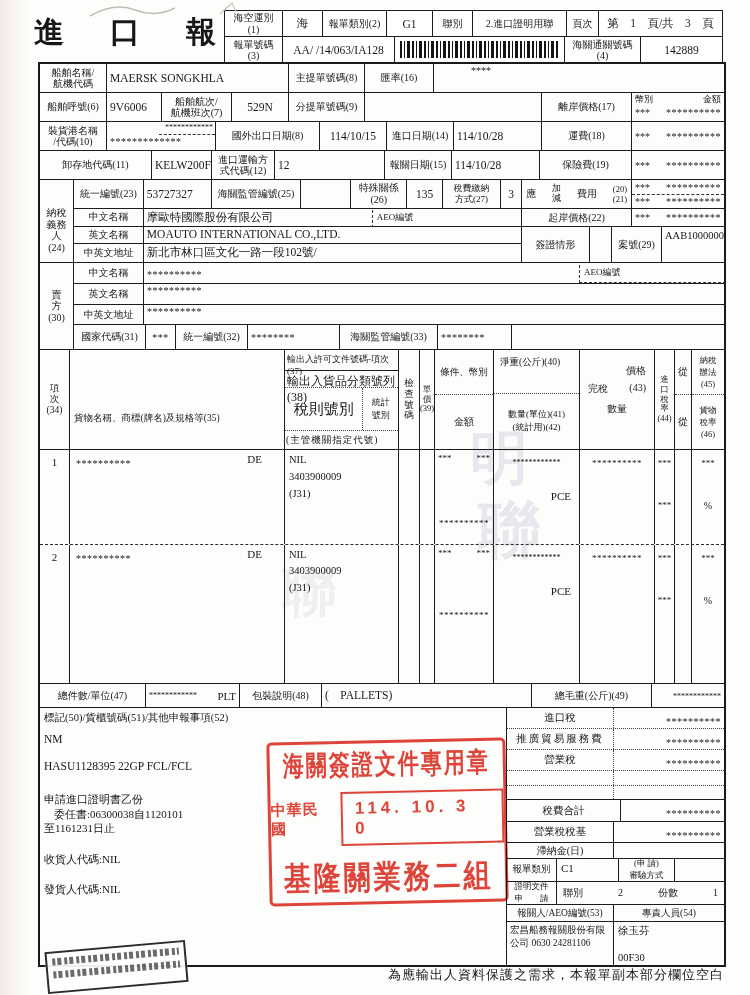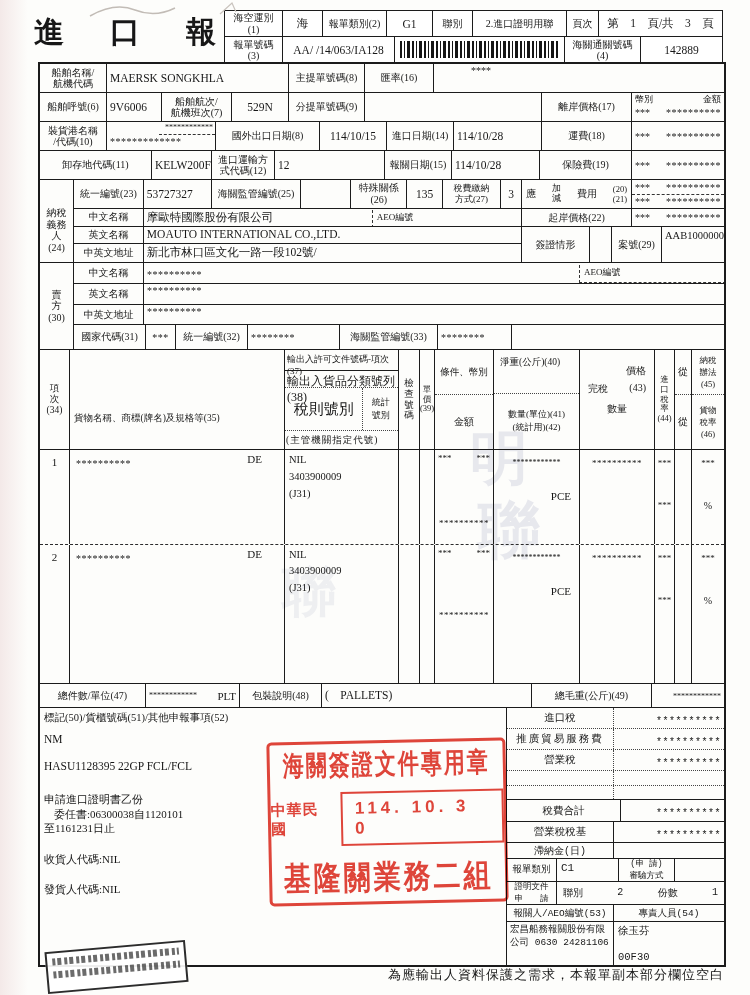--- a/index.html
+++ b/index.html
@@ -3,21 +3,21 @@
 <meta charset="utf-8">
 <style>
   html,body{margin:0;padding:0;background:#efeae6;}
   .page{position:relative;width:750px;height:995px;background:#fdfdfb;overflow:hidden;
         font-family:"Liberation Serif","DejaVu Serif",serif;color:#171717;}
   .page::before{content:"";position:absolute;left:0;top:0;width:28px;height:100%;
         background:linear-gradient(90deg,rgba(226,195,196,.35),rgba(226,195,196,0));pointer-events:none;z-index:5;}
   .abs{position:absolute;}
   .title{position:absolute;left:34px;top:12px;font-size:30px;font-weight:bold;letter-spacing:8px;}
   
-  .bx{box-sizing:border-box;font-family:Liberation Mono, monospace;}
+  .bx{box-sizing:border-box;}
   .row{display:flex;border-bottom:1px solid #1c1c1c;box-sizing:border-box;}
   .row:last-child{border-bottom:none;}
   .cell{border-right:1px solid #1c1c1c;box-sizing:border-box;padding:1px 3px;position:relative;overflow:hidden;}
   .nb{border-right:none !important;}
   .lb{font-size:10px;text-align:center;line-height:1.15;}
   .vl{font-size:11.5px;}
   .ctr{display:flex;align-items:center;justify-content:center;}
   .pre{white-space:pre-line;}
   .stars{font-size:10px;letter-spacing:.5px;}
   .tiny{font-size:8px;letter-spacing:0;}

